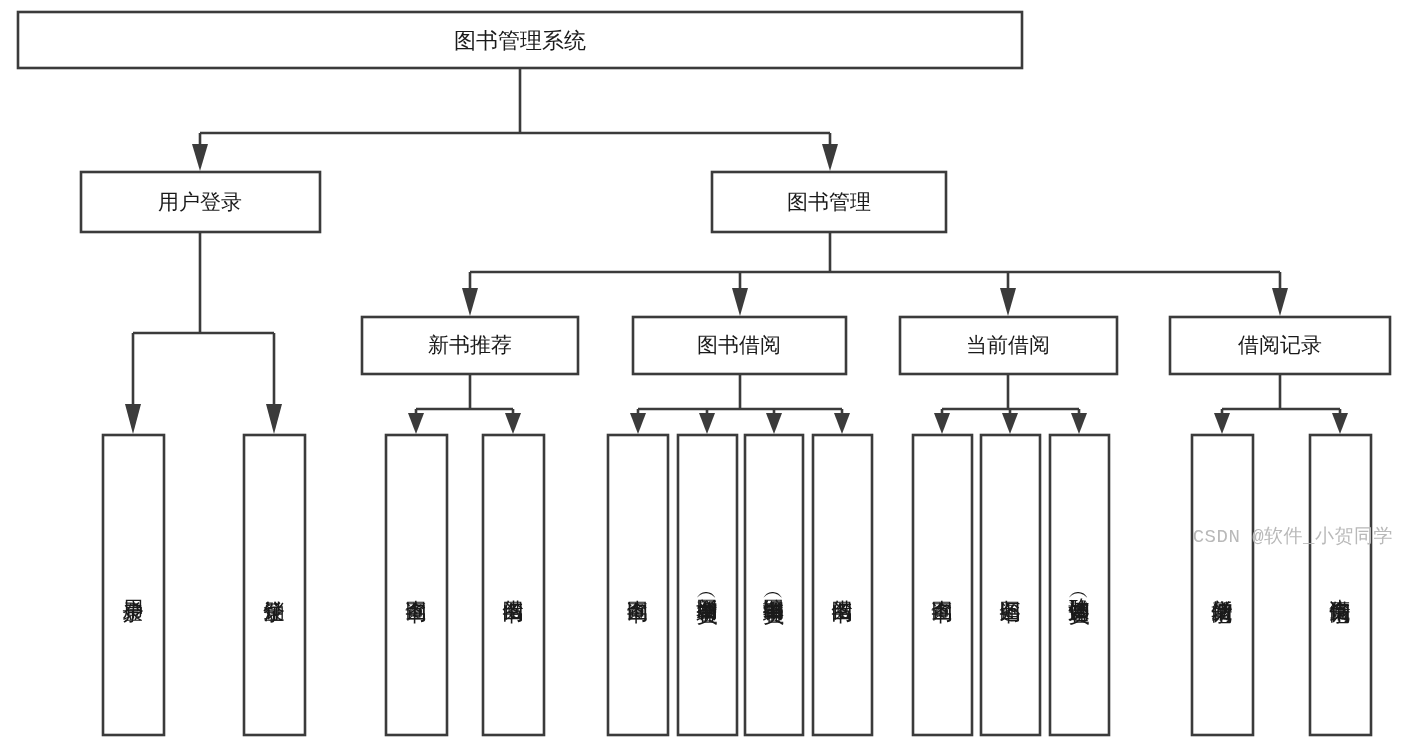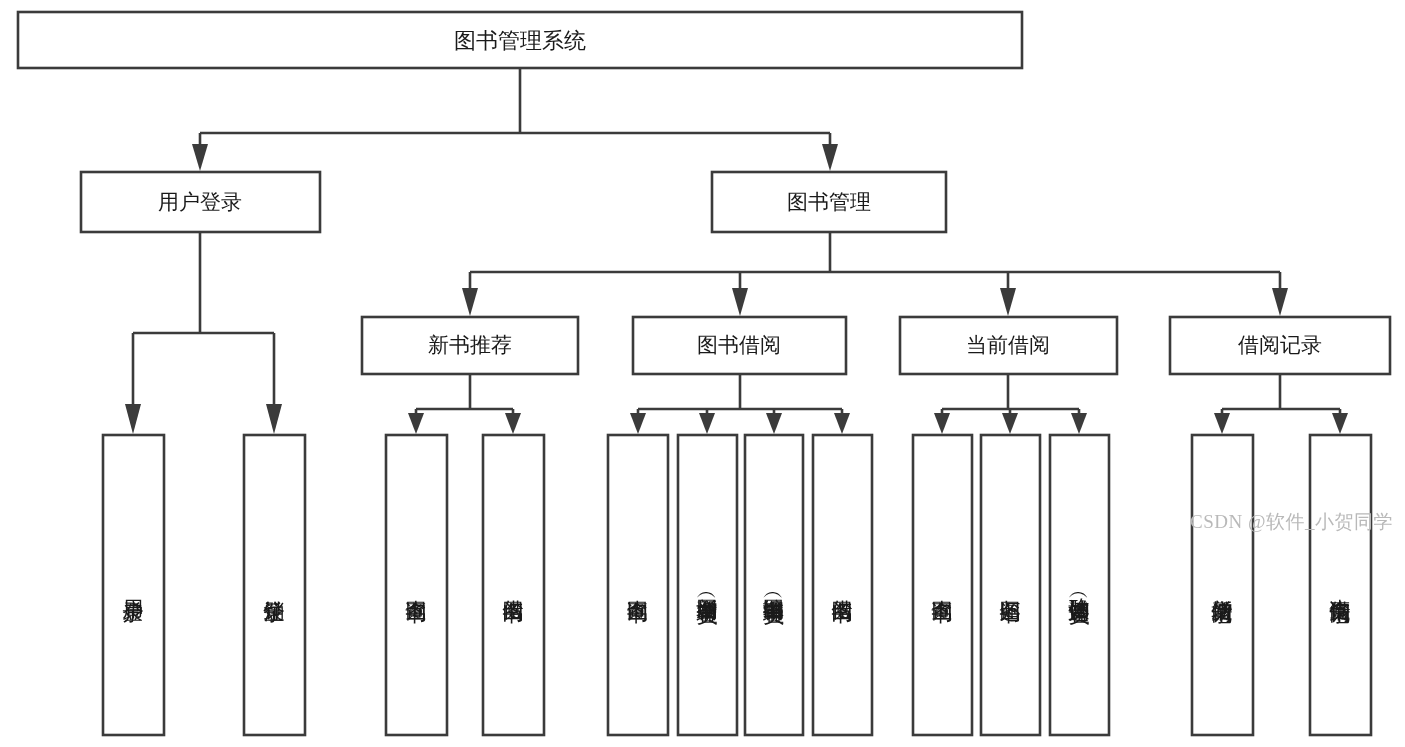--- a/index.html
+++ b/index.html
@@ -67,22 +67,22 @@
     display: flex;
     align-items: center;
     justify-content: center;
     text-align: center;
     white-space: nowrap;
     pointer-events: none;
   }
   .watermark {
     position: absolute;
     right: 12px;
-    bottom: 24px;
-    font-family: Liberation Serif, serif;
+    bottom: 10px;
+    font-family: Liberation Mono, monospace;
     font-size: 19px;
     color: #b9b9b9;
     letter-spacing: 0.5px;
     white-space: nowrap;
   }
 </style>
 </head>
 <body>
 
 <div id="diagram-root">

